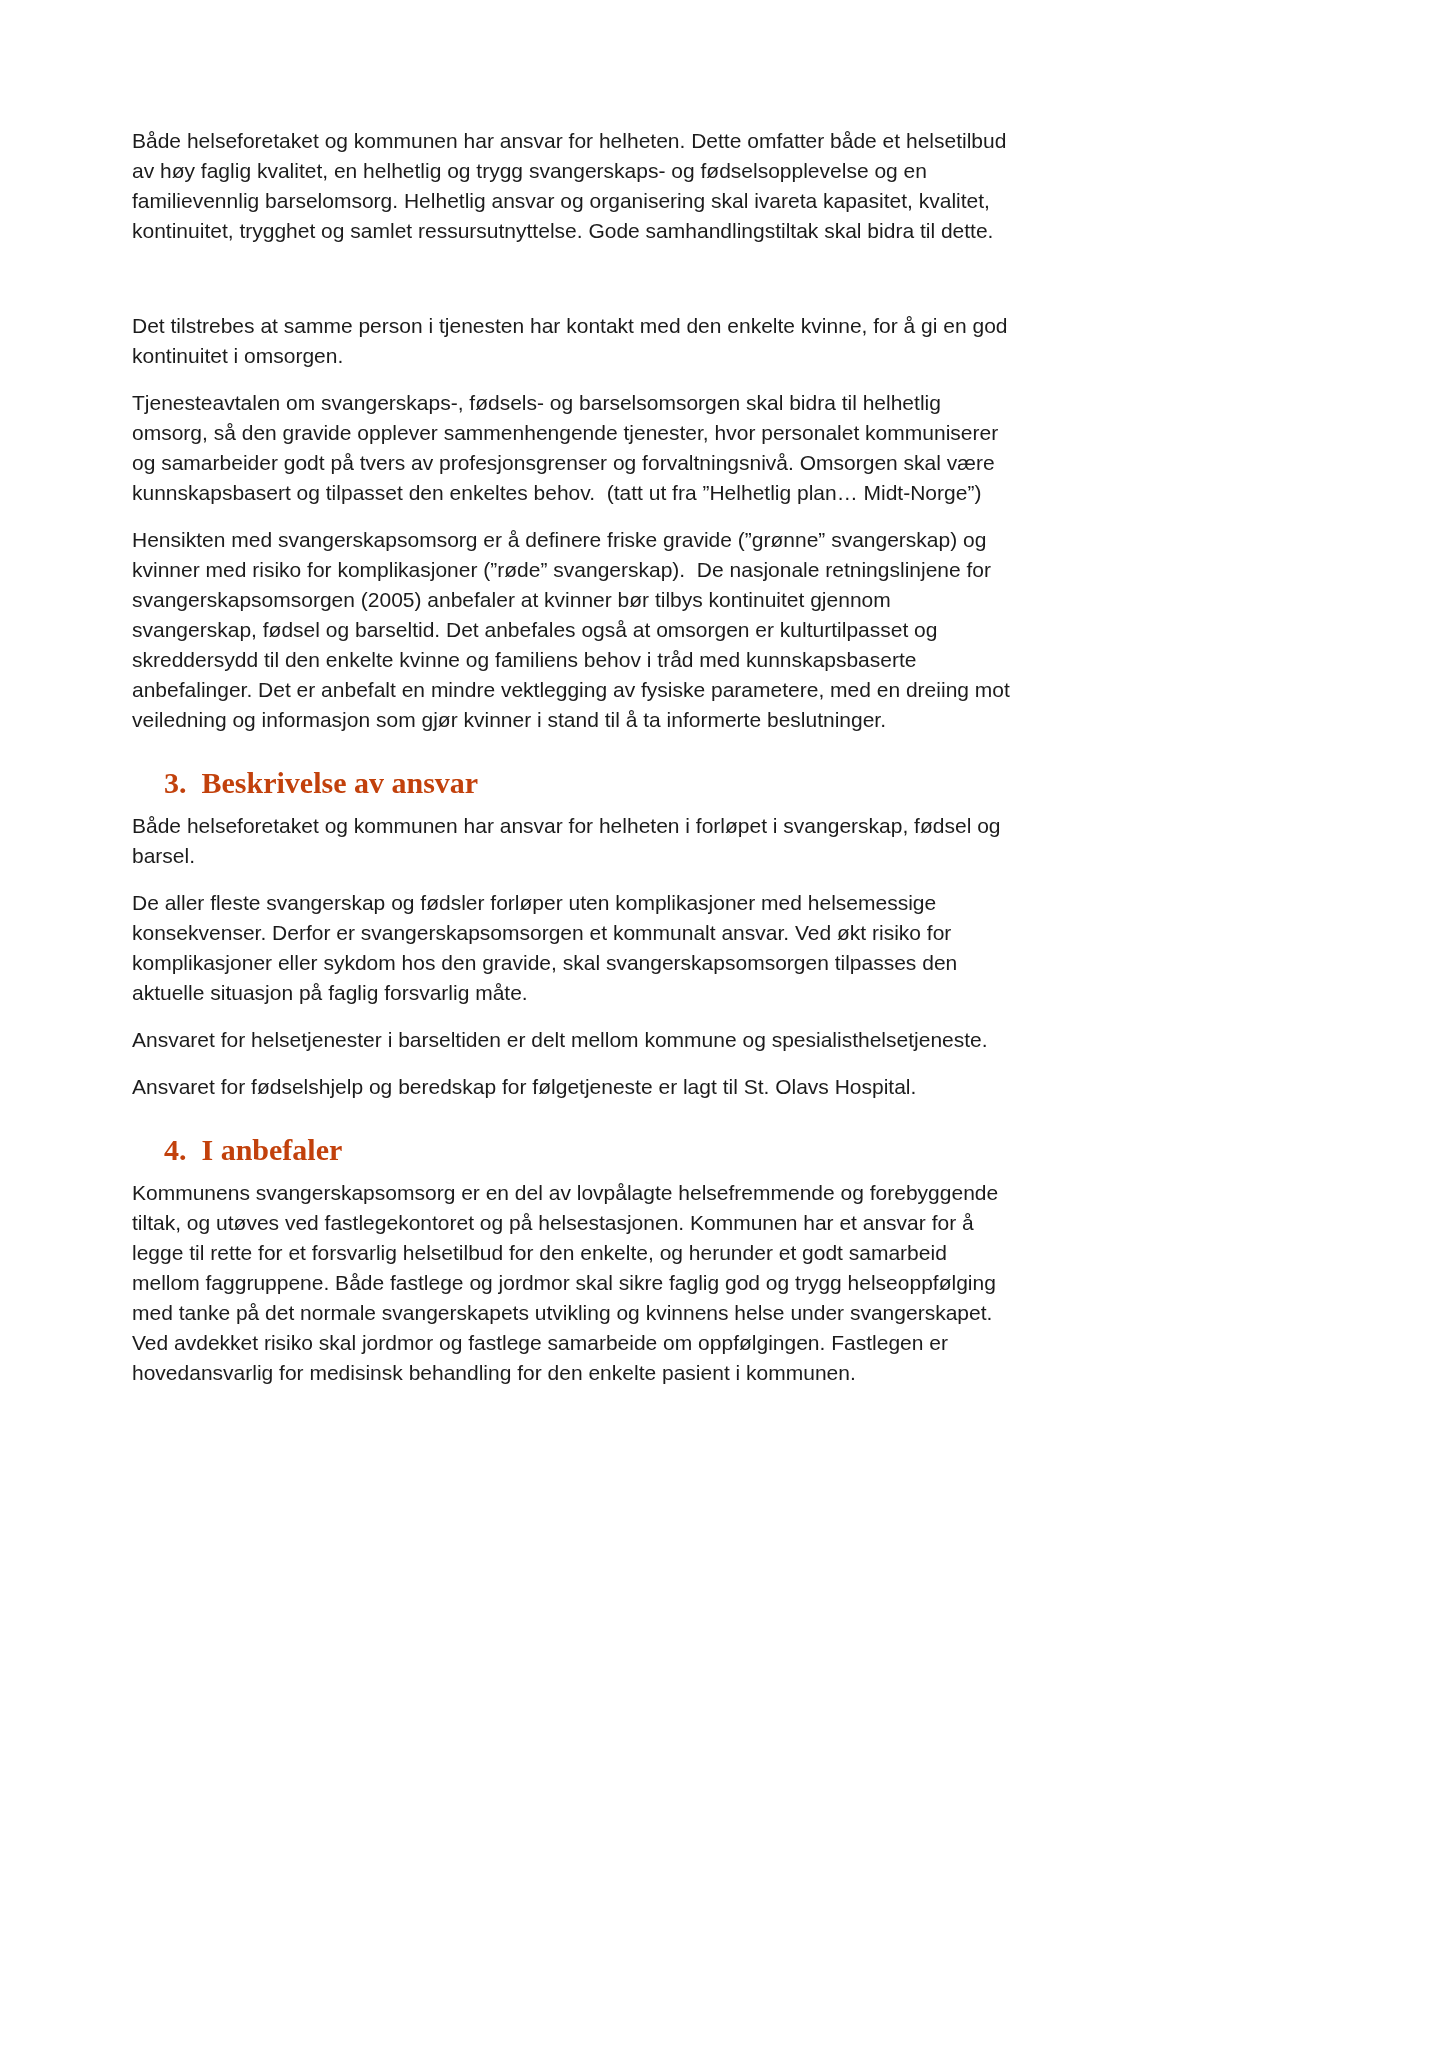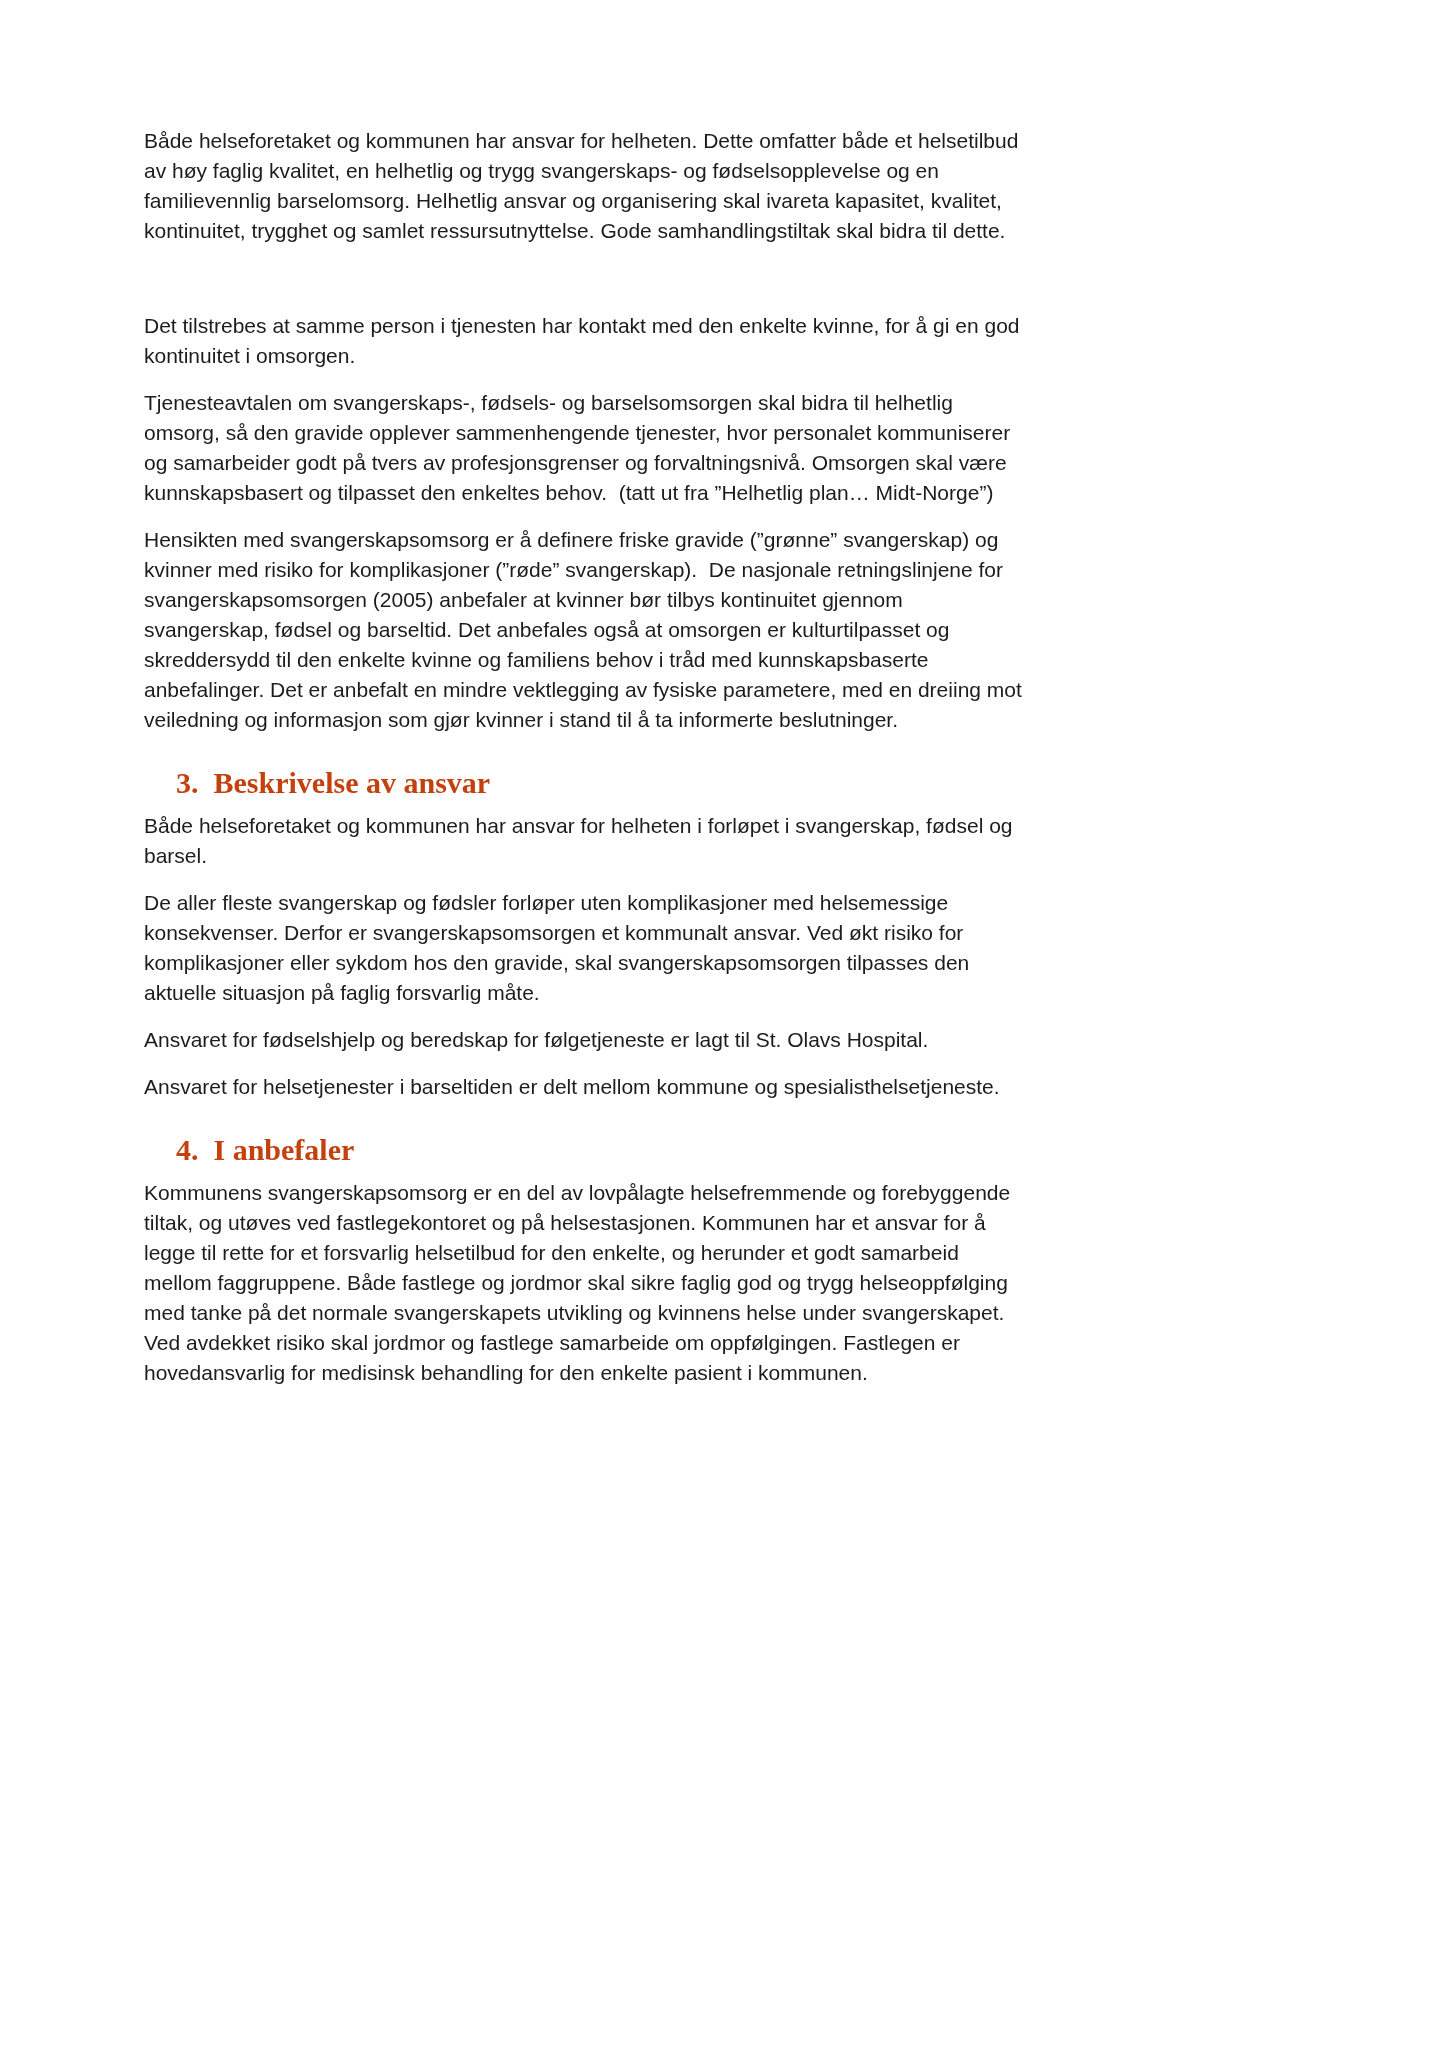--- a/index.html
+++ b/index.html
@@ -13,21 +13,21 @@
     height: 2048px;
     background: #ffffff;
     position: relative;
     overflow: hidden;
     font-family: "Liberation Sans", sans-serif;
     color: #1c1c1c;
   }
   .content {
     position: absolute;
     top: 0;
-    left: 144px;
+    left: 132px;
     width: 888px;
     padding-top: 126px;
   }
   .para {
     font-size: 21px;
     line-height: 30px;
     margin: 0 0 17px 0;
     white-space: pre-wrap;
     color: #1c1c1c;
   }
@@ -66,23 +66,23 @@
 
     <h2 class="heading">
       <span class="h-num">3.</span><span class="h-title">Beskrivelse av ansvar</span>
     </h2>
 
     <p class="para">Både helseforetaket og kommunen har ansvar for helheten i forløpet i svangerskap, fødsel og barsel.</p>
 
     <p class="para">De aller fleste svangerskap og fødsler forløper uten komplikasjoner med helsemessige konsekvenser. Derfor er svangerskapsomsorgen et kommunalt ansvar. Ved økt risiko for komplikasjoner eller sykdom hos den gravide, skal svangerskapsomsorgen tilpasses den aktuelle situasjon på faglig forsvarlig måte.</p>
 
 
+    <p class="para">Ansvaret for helsetjenester i barseltiden er delt mellom kommune og spesialisthelsetjeneste.</p>
+
     <p class="para">Ansvaret for fødselshjelp og beredskap for følgetjeneste er lagt til St. Olavs Hospital.</p>
-
-    <p class="para">Ansvaret for helsetjenester i barseltiden er delt mellom kommune og spesialisthelsetjeneste.</p>
 
     <h2 class="heading">
       <span class="h-num">4.</span><span class="h-title">I anbefaler</span>
     </h2>
 
     <p class="para">Kommunens svangerskapsomsorg er en del av lovpålagte helsefremmende og forebyggende tiltak, og utøves ved fastlegekontoret og på helsestasjonen. Kommunen har et ansvar for å legge til rette for et forsvarlig helsetilbud for den enkelte, og herunder et godt samarbeid mellom faggruppene. Både fastlege og jordmor skal sikre faglig god og trygg helseoppfølging med tanke på det normale svangerskapets utvikling og kvinnens helse under svangerskapet. Ved avdekket risiko skal jordmor og fastlege samarbeide om oppfølgingen. Fastlegen er hovedansvarlig for medisinsk behandling for den enkelte pasient i kommunen.</p>
 
   </div>
 </div>
 

